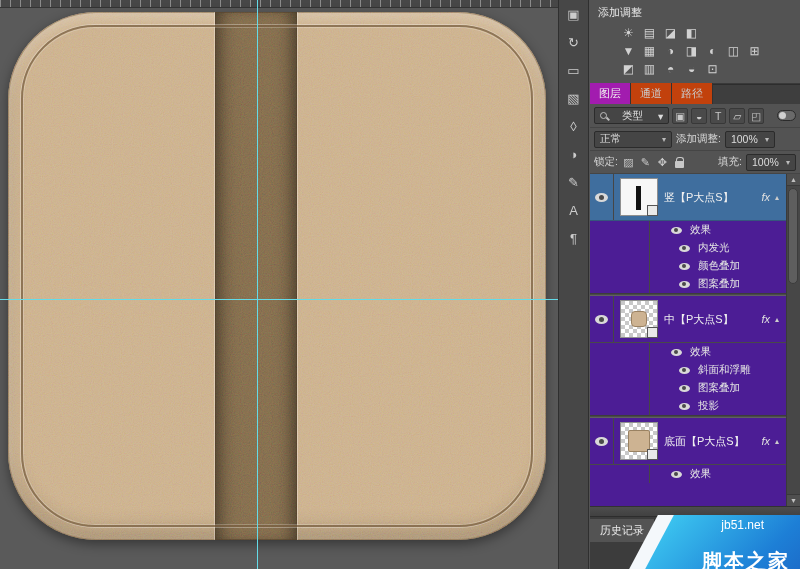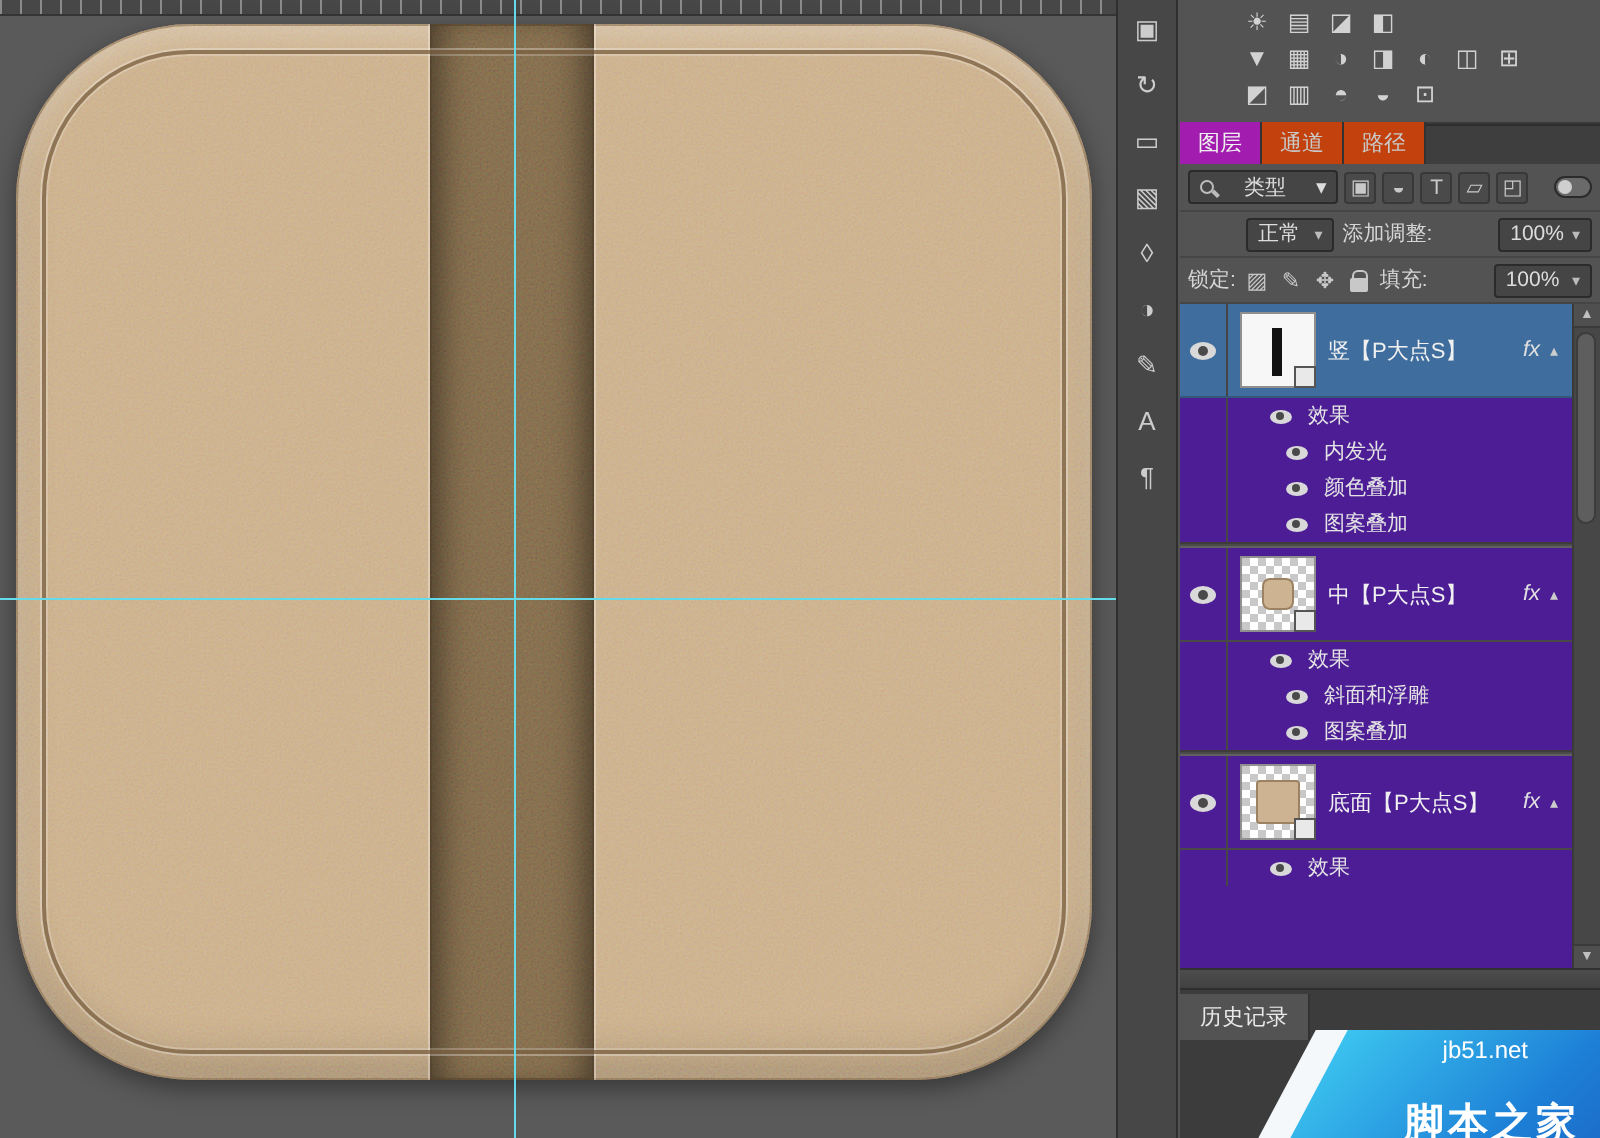--- a/index.html
+++ b/index.html
@@ -62,21 +62,21 @@
     transform:rotate(45deg);right:-4px;bottom:-1px;}
   .filter-icon{width:16px;height:16px;display:flex;align-items:center;justify-content:center;
     font-size:10.5px;color:#c8c8c8;background:#4a4a4a;border:1px solid #383838;border-radius:2px;}
   .filter-toggle{margin-left:auto;width:19px;height:11px;border:1px solid #2b2b2b;border-radius:6px;
     background:#6a6a6a;position:relative;}
   .filter-toggle::after{content:"";position:absolute;left:1px;top:1px;width:7px;height:7px;border-radius:50%;background:#cfcfcf;}
 
   .blend-row,.lock-row{display:flex;align-items:center;gap:4px;height:23px;padding:0 4px;
     border-bottom:1px solid #454545;font-size:10.5px;}
   .select{display:flex;align-items:center;justify-content:space-between;height:17px;padding:0 5px;
-    background:#454545;border:1px solid #2b2b2b;border-radius:2px;margin-left:29px;}
+    background:#454545;border:1px solid #2b2b2b;border-radius:2px;}
   .select .arr{margin-left:4px;font-size:8px;color:#bbbbbb;}
   .blend-select{width:78px;}
   .pct-select{width:50px;}
   .lbl{color:#d5d5d5;white-space:nowrap;}
   .lock-icons{display:flex;gap:4px;align-items:center;}
   .lock-ic{width:13px;height:14px;display:flex;align-items:center;justify-content:center;
     font-size:11px;color:#c8c8c8;}
   .padlock{width:9px;height:7px;background:#c8c8c8;border-radius:1px;position:relative;margin-top:4px;}
   .padlock::before{content:"";position:absolute;top:-4px;left:1px;width:6px;height:4px;
     border:1.5px solid #c8c8c8;border-bottom:none;border-radius:3px 3px 0 0;}
@@ -97,21 +97,21 @@
   .thumb.checker{background:conic-gradient(#ffffff 0 25%,#c8c8c8 25% 50%,#ffffff 50% 75%,#c8c8c8 75%);
     background-size:8px 8px;}
   .thumb .sq-small{position:absolute;left:10px;top:10px;right:10px;bottom:10px;background:#cdb392;
     border:1px solid #9a8262;border-radius:4px;}
   .thumb .sq-big{position:absolute;left:7px;top:7px;right:7px;bottom:7px;background:#cdb392;
     border:1px solid #9a8262;border-radius:2px;}
   .thumb-badge{position:absolute;right:-1px;bottom:-1px;width:11px;height:11px;background:#e9e9e9;border:1px solid #555555;}
   .layer-name{flex:1;color:#f0f0f0;white-space:nowrap;overflow:hidden;padding-right:2px;}
   .fx{font-style:italic;color:#e0e0e0;font-size:11px;margin-right:1px;}
   .collapse{width:12px;text-align:center;font-size:8px;color:#cccccc;}
-  .effect-row{display:flex;align-items:center;height:18px;color:#e3e3e3;font-size:10.5px;}
+  .effect-row{display:flex;align-items:center;height:18px;color:#e3e3e3;font-size:10.5px;margin-left:36px;}
   .effect-indent{flex:0 0 18px;}
   .effect-row.sub .effect-indent{flex:0 0 26px;}
   .effect-row .eye-wrap{display:flex;align-items:center;justify-content:center;width:16px;margin-right:6px;}
   .group-sep{height:3px;border-top:1px solid #3c3c3c;border-bottom:1px solid #606060;background:#4a4a4a;}
 
   .scrollbar{flex:0 0 13px;background:#474747;border-left:1px solid #3a3a3a;
     display:flex;flex-direction:column;align-items:center;}
   .sb-btn{width:13px;height:12px;display:flex;align-items:center;justify-content:center;
     font-size:7px;color:#c0c0c0;background:#4f4f4f;border-bottom:1px solid #3a3a3a;}
   .sb-btn.bottom{border-top:1px solid #3a3a3a;border-bottom:none;}
@@ -161,20 +161,21 @@
   <span class="tool">◊</span>
   <span class="tool">◑</span>
   <span class="tool">✎</span>
   <span class="tool">A</span>
   <span class="tool">¶</span>
 </div>
 
 <div class="panels">
 
   <div class="adjustments">
+    <div class="adj-title">添加调整</div>
     <div class="adj-row">
       <span class="adj-icon">☀</span>
       <span class="adj-icon">▤</span>
       <span class="adj-icon">◪</span>
       <span class="adj-icon">◧</span>
     </div>
     <div class="adj-row">
       <span class="adj-icon">▼</span>
       <span class="adj-icon">▦</span>
       <span class="adj-icon">◑</span>
@@ -319,20 +320,28 @@
         <span>斜面和浮雕</span>
       </div>
       <div class="effect-row sub">
         <span class="eye-cell"></span>
         <span class="effect-indent"></span>
         <span class="eye-wrap">
             <span class="eye small"></span>
           </span>
         <span>图案叠加</span>
       </div>
+      <div class="effect-row sub">
+        <span class="eye-cell"></span>
+        <span class="effect-indent"></span>
+        <span class="eye-wrap">
+            <span class="eye small"></span>
+          </span>
+        <span>投影</span>
+      </div>
       <div class="group-sep"></div>
 
       <div class="layer-row">
         <span class="eye-cell">
             <span class="eye"></span>
           </span>
         <span class="thumb checker">
           <span class="sq-big"></span>
           <span class="thumb-badge"></span>
         </span>

